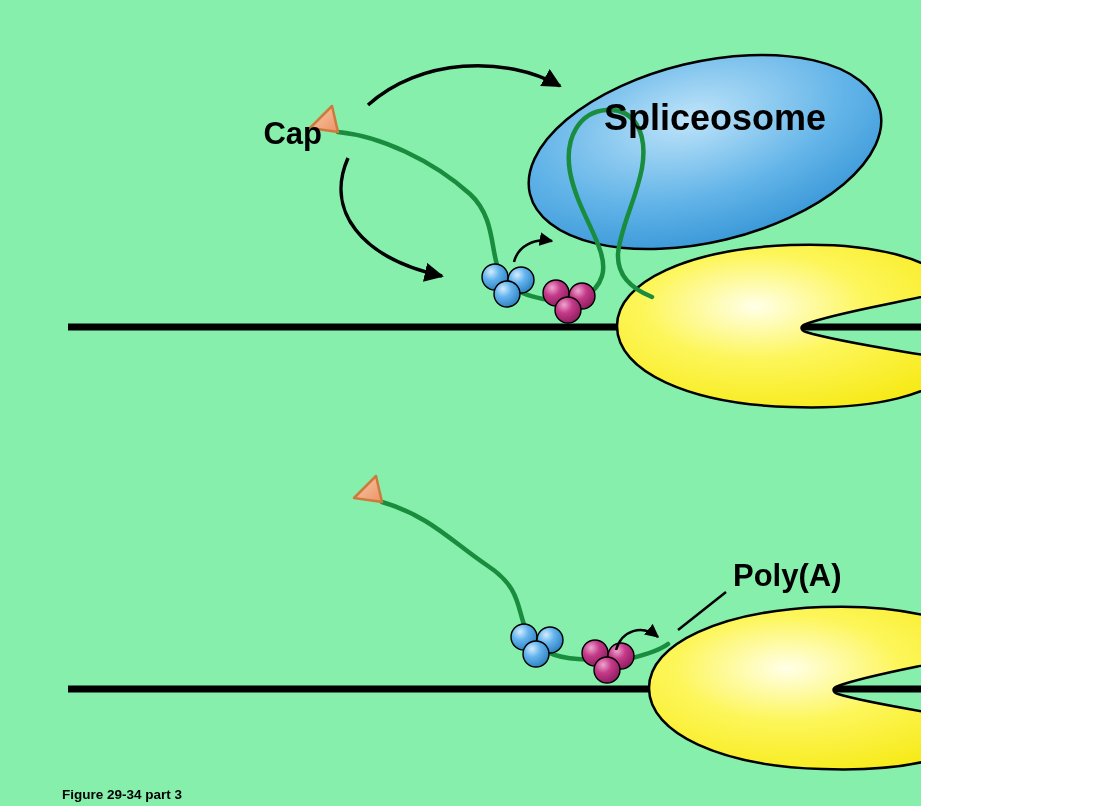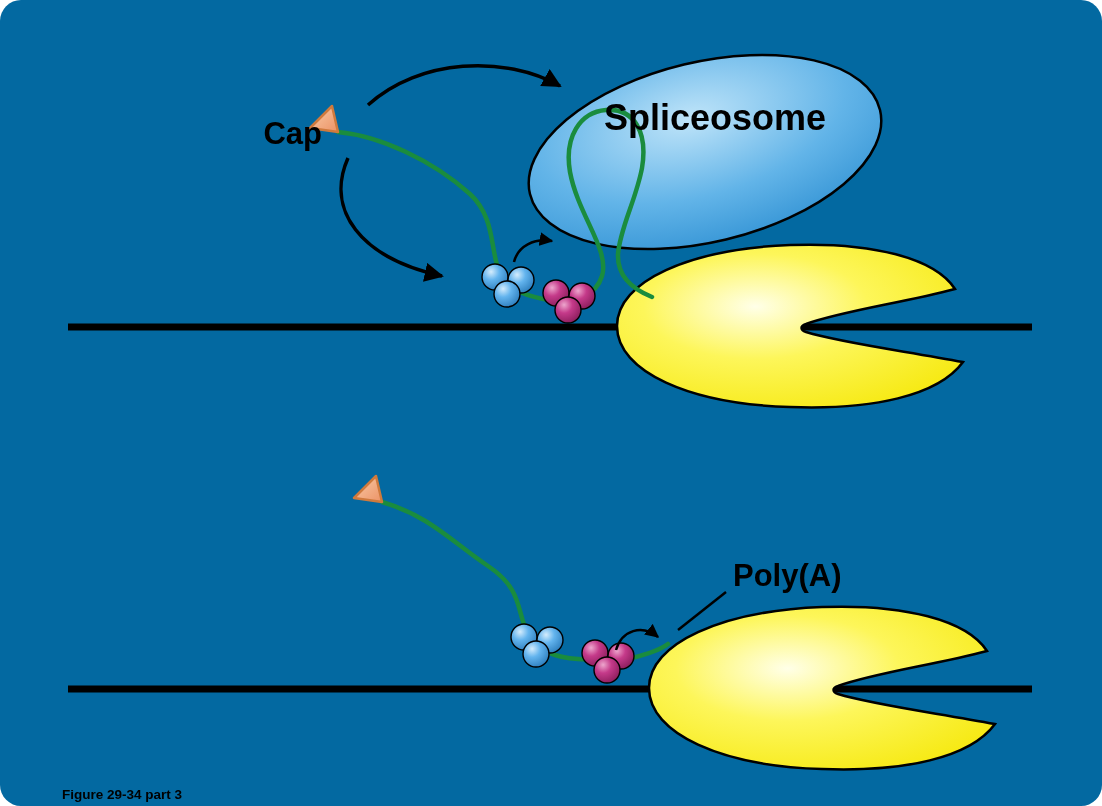--- a/index.html
+++ b/index.html
@@ -2,25 +2,24 @@
 <html><head>
 <meta charset="utf-8">
 <style>
   html, body {
     margin: 0;
     padding: 0;
     background: #ffffff;
   }
   .canvas {
     position: relative;
-    width: 1102px;
+    width: 921px;
     height: 806px;
-    background: #0369a1;
+    background: #86efac;
     overflow: hidden;
-    border-radius: 21px;
   }
   svg text {
     font-family: "Liberation Sans", sans-serif;
     font-weight: bold;
     fill: #000000;
   }
   .big-label { font-size: 31px; }
   .spliceo-label { font-size: 36px; }
   .caption-label { font-size: 13.5px; }
 </style>

